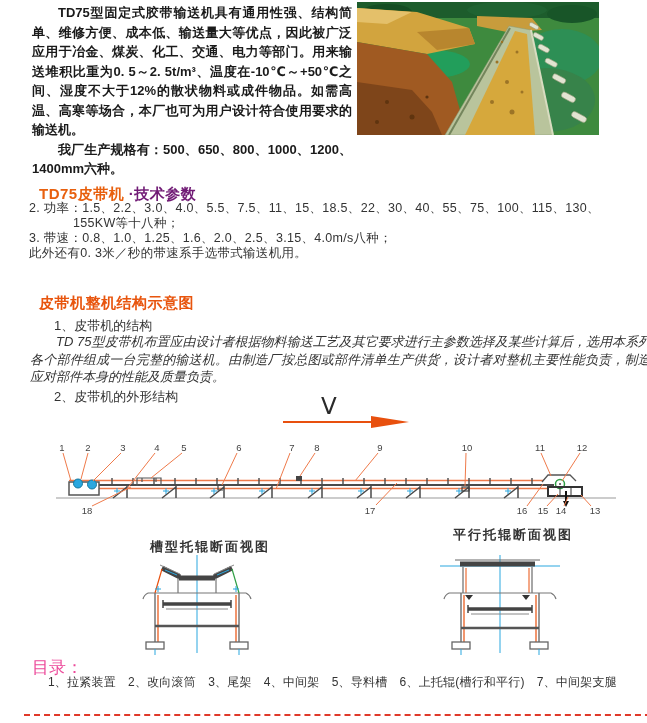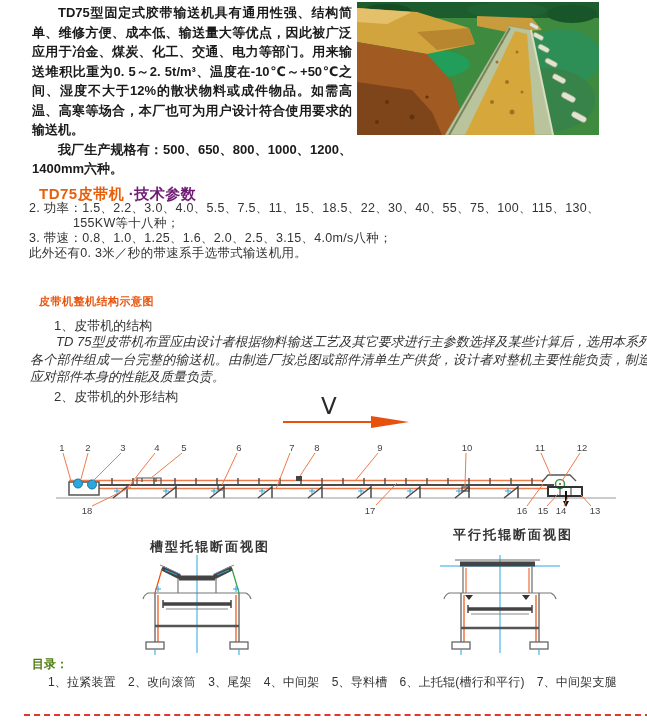--- a/index.html
+++ b/index.html
@@ -9,42 +9,42 @@
 
   
   .intro{left:8px;top:3px;width:320px;font-size:13px;font-weight:700;line-height:19.5px;
          color:#1a1a1a;text-align:justify;}
   .intro p{margin:0;text-indent:2em;}
 
   
   .h-orange{font-size:15px;font-weight:700;letter-spacing:.5px;}
   .h-orange .brand{color:#e8600e;}
   .h-orange .rest{color:#701a75;}
-  .h2-orange{font-size:11px;font-weight:700;color:#e8550e;letter-spacing:.5px;}
+  .h2-orange{font-size:15px;font-weight:700;color:#e8550e;letter-spacing:.5px;}
 
   
   .specs{left:5px;top:201px;font-size:12.5px;line-height:15px;color:#333;letter-spacing:.3px;}
   .specs .indent{padding-left:44px;}
 
   .subline{font-size:13px;color:#333;text-align:right;}
   .bodypara{left:6px;top:333px;width:634px;font-size:13px;line-height:17.5px;color:#333;
             text-indent:2em;text-align:justify;font-style:italic;}
 
   
   .vlabel{left:297px;top:393px;font-size:23px;color:#2a2a2a;font-family:"DejaVu Sans",sans-serif;}
   .arrow-line{left:259px;top:421px;width:90px;height:2px;background:#e8500e;}
   .arrow-head{left:347px;top:416px;width:0;height:0;
               border-top:6px solid transparent;border-bottom:6px solid transparent;
               border-left:38px solid #e8500e;}
 
   
   .caption{font-size:13px;font-weight:700;color:#333;letter-spacing:2px;}
 
   
-  .catalog-title{left:8px;top:656px;font-size:12px;font-weight:700;color:#4d7c0f;}
+  .catalog-title{left:8px;top:656px;font-size:17px;font-weight:400;color:#ec4899;}
   .catalog-line{left:24px;font-size:12px;color:#333;letter-spacing:.2px;white-space:nowrap;}
   .dashline{left:0;top:714px;width:647px;border-top:2px dashed #e0392a;height:0;}
 
   svg text{font-family:"Liberation Sans","DejaVu Sans",sans-serif;}
 </style>
 </head>
 <body>
 
 <div class="page">
 

